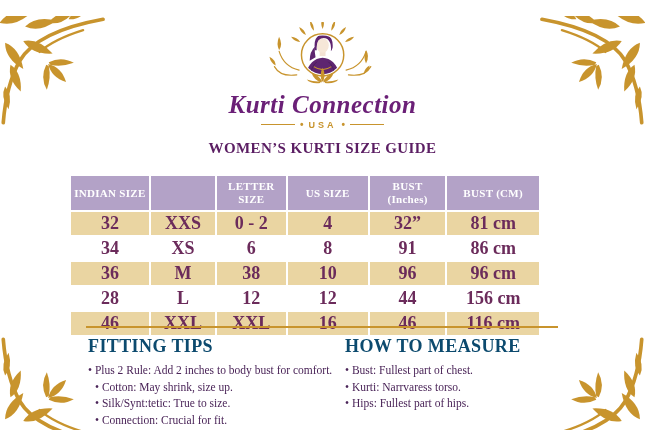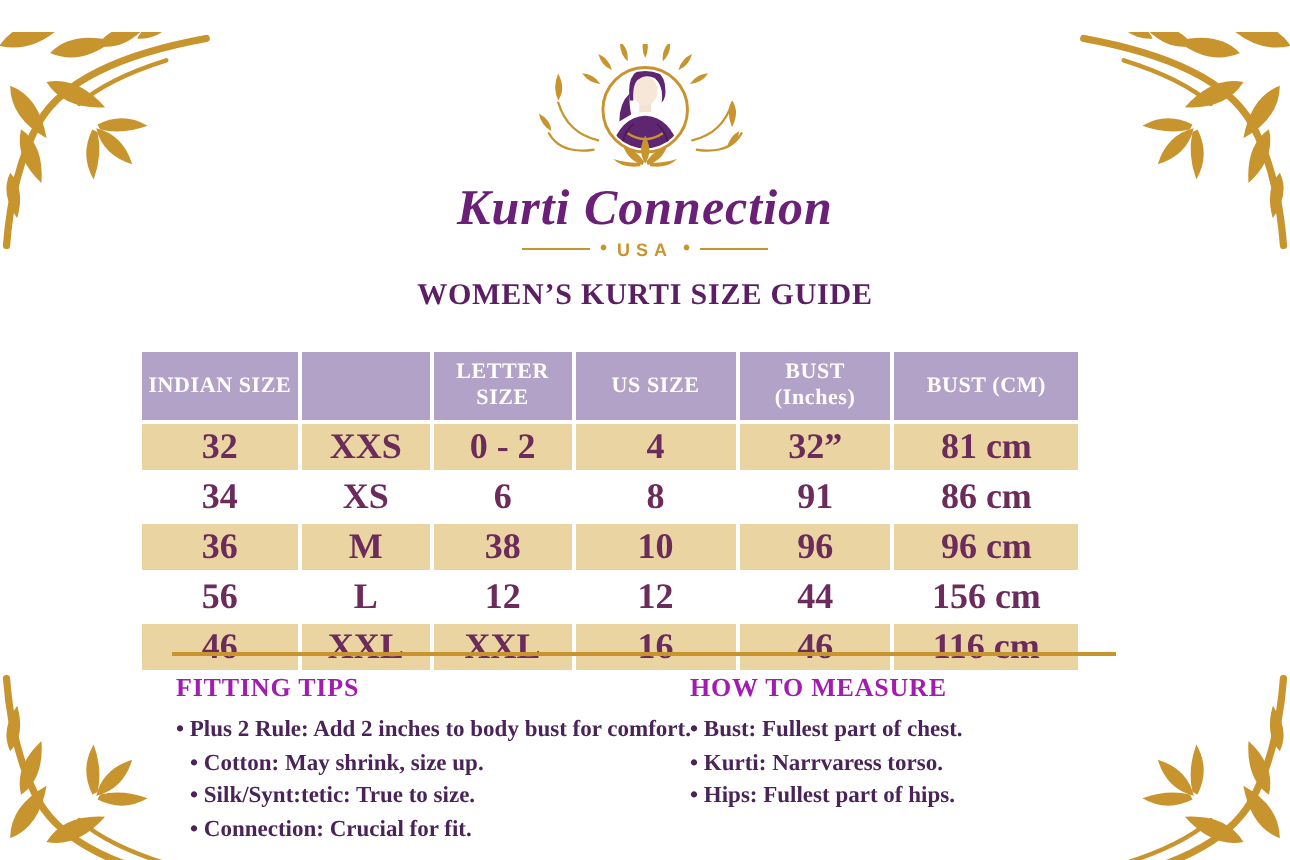--- a/index.html
+++ b/index.html
@@ -44,23 +44,23 @@
     height:17px;padding:1px 12px;text-align:center;vertical-align:middle;
     font-size:18px;font-weight:700;color:#6B2B5B;
   }
   .size-table tbody tr:nth-child(odd) td{background:#EAD5A2;}
   .size-table tbody tr:nth-child(even) td{background:#ffffff;}
   
   .divider{position:absolute;top:310px;left:86px;width:472px;height:2px;background:#C8942D;}
   
   .tips{position:absolute;top:320px;left:88px;width:262px;}
   .measure{position:absolute;top:320px;left:345px;width:225px;}
-  .section-title{font-size:13px;font-weight:700;color:#a21caf;letter-spacing:.4px;margin:0 0 5px 0;}
+  .section-title{font-size:18px;font-weight:700;color:#0c4a6e;letter-spacing:.4px;margin:0 0 5px 0;}
   .bullet-list{list-style:none;margin:0;padding:0;}
-  .bullet-list li{font-size:11.5px;line-height:16.5px;color:#4A2458;white-space:nowrap;font-weight:700;}
+  .bullet-list li{font-size:11.5px;line-height:16.5px;color:#4A2458;white-space:nowrap;font-weight:400;}
   .bullet-list li::before{content:"• ";}
   .tips .bullet-list li:not(:first-child){margin-left:7px;}
 </style>
 </head>
 <body>
 
 <svg width="0" height="0" style="position:absolute" aria-hidden="true">
   <defs>
     <path id="clf" d="M0,0 Q11,-13 34,-9 Q17,6 0,0 Z"></path>
     <g id="cornerOrn">
@@ -213,21 +213,21 @@
         </tr>
         <tr>
           <td>36</td>
           <td>M</td>
           <td>38</td>
           <td>10</td>
           <td>96</td>
           <td>96 cm</td>
         </tr>
         <tr>
-          <td>56</td>
+          <td>28</td>
           <td>L</td>
           <td>12</td>
           <td>12</td>
           <td>44</td>
           <td>156 cm</td>
         </tr>
         <tr>
           <td>46</td>
           <td>XXL</td>
           <td>XXL</td>

